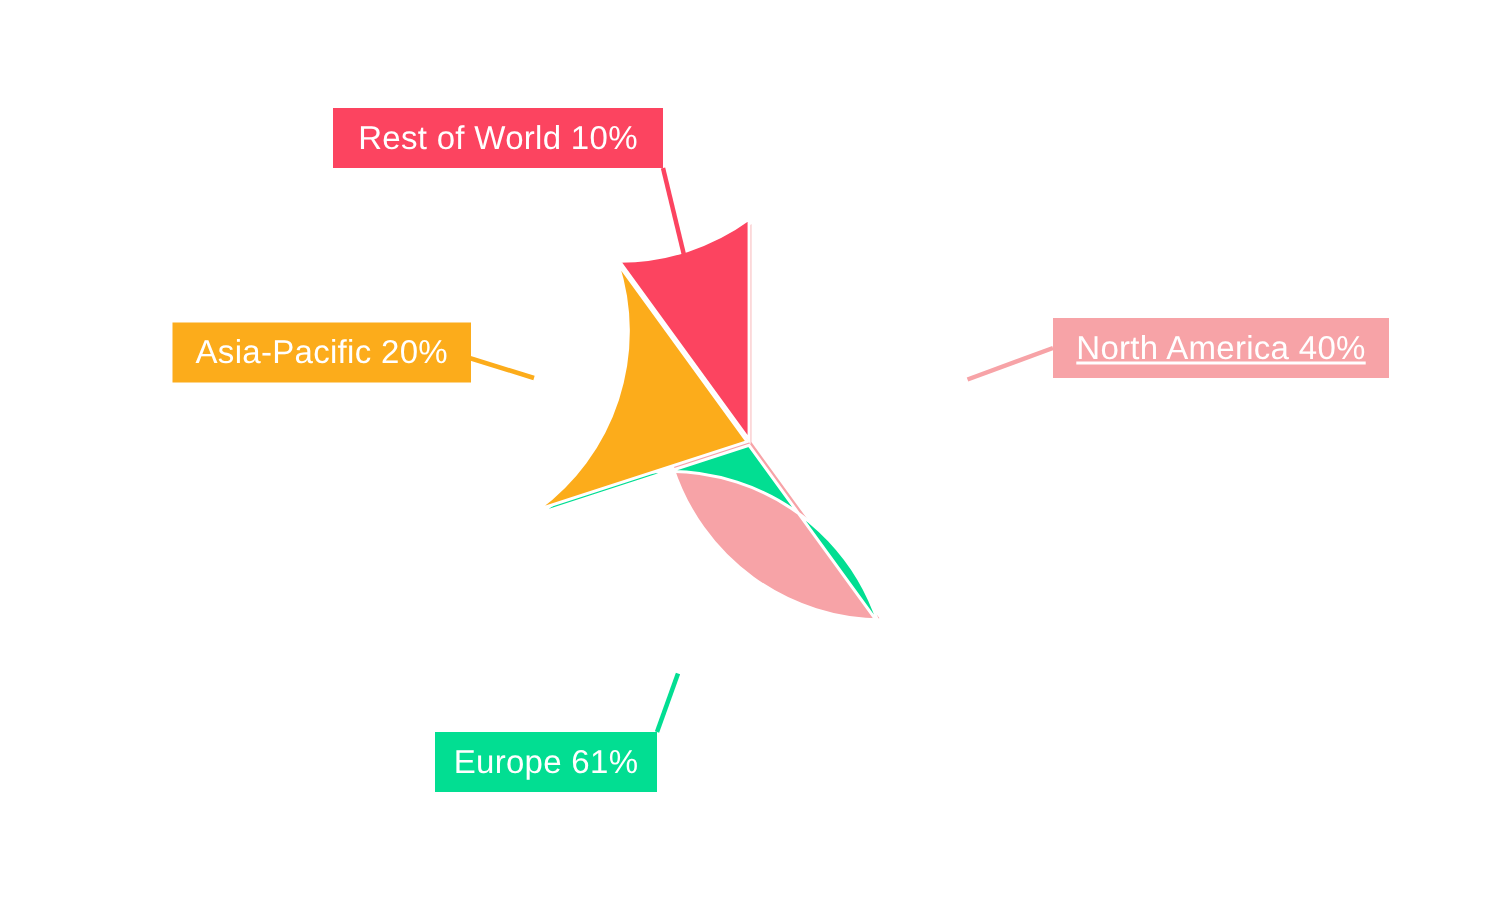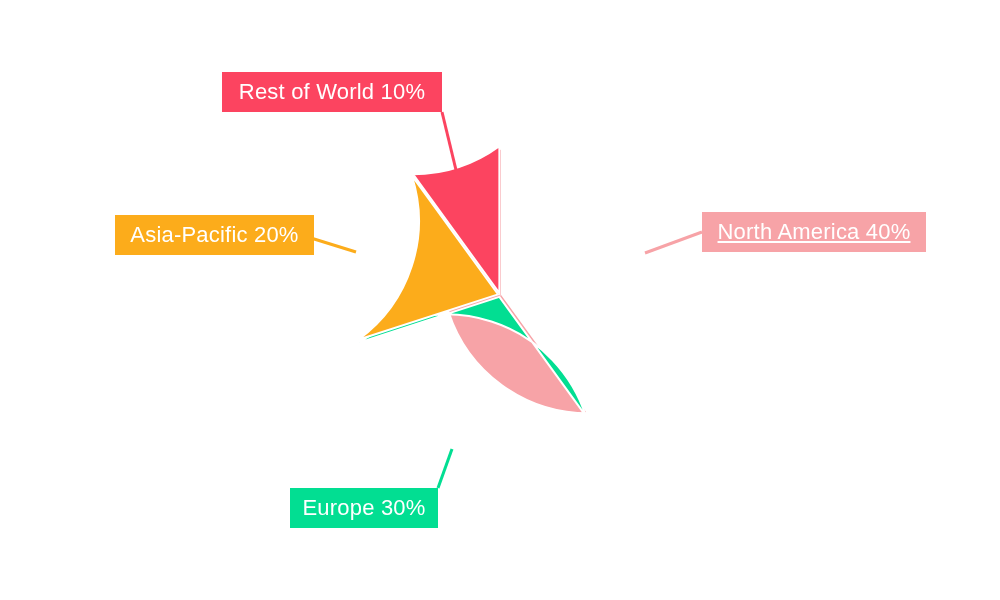--- a/index.html
+++ b/index.html
@@ -57,21 +57,21 @@
       <line x1="452" y1="449" x2="438" y2="488" stroke="#02DE92" stroke-width="3"></line>
       <line x1="356" y1="252" x2="298" y2="234" stroke="#FCAC1B" stroke-width="3"></line>
       <line x1="456" y1="170" x2="442" y2="112" stroke="#FC4460" stroke-width="3"></line>
     </g>
   </svg>
 
   <div class="slice-label" style="left: 702px; top: 212px; width: 224px; height: 40px; background: rgb(247, 163, 167); color: rgb(255, 255, 255); text-decoration: underline;">
     <span>North America 40%</span>
   </div>
   <div class="slice-label" style="left: 290px; top: 488px; width: 148px; height: 40px; background: rgb(2, 222, 146); color: rgb(255, 255, 255);">
-    <span>Europe 30%</span>
+    <span>Europe 61%</span>
   </div>
   <div class="slice-label" style="left: 99px; top: 215px; width: 199px; height: 40px; background: rgb(252, 172, 27); color: rgb(255, 255, 255); margin-left: 16px;">
     <span>Asia-Pacific 20%</span>
   </div>
   <div class="slice-label" style="left: 222px; top: 72px; width: 220px; height: 40px; background: rgb(252, 68, 96); color: rgb(255, 255, 255);">
     <span>Rest of World 10%</span>
   </div>
 
 </div>
 

